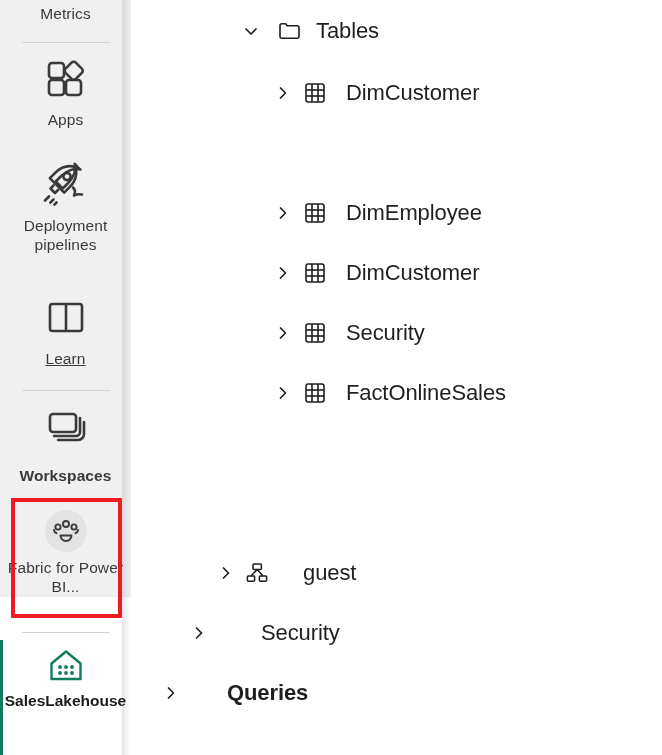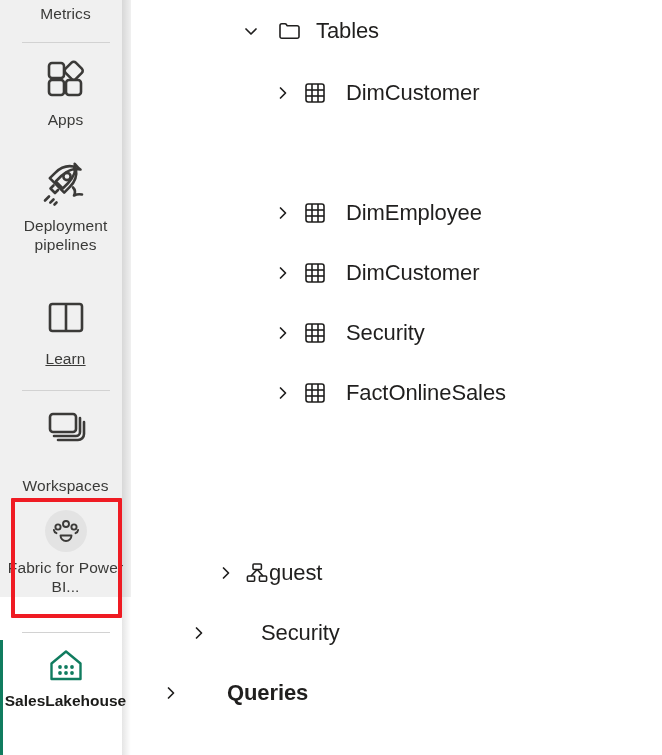--- a/index.html
+++ b/index.html
@@ -167,21 +167,21 @@
     <div class="nav-item" style="top:403px;">
       <span class="nav-icon">
         <svg width="50" height="50" viewBox="0 0 50 50">
           <g fill="none" stroke="#3b3a38" stroke-width="2.6" stroke-linecap="round" stroke-linejoin="round">
             <rect x="9" y="11" width="26" height="18" rx="3"></rect>
             <path d="M13 33h22a4 4 0 0 0 4-4V15"></path>
             <path d="M17 37h20a6 6 0 0 0 6-6V19"></path>
           </g>
         </svg>
       </span>
-      <span class="nav-label" style="margin-top:19px;">Workspaces</span>
+      <span class="nav-label" style="margin-top:9px;font-weight:bold;">Workspaces</span>
     </div>
 
     <div class="nav-item" style="top:510px;">
       <span class="nav-icon-circle">
         <svg width="30" height="30" viewBox="0 0 30 30">
           <g fill="none" stroke="#3b3a38" stroke-width="1.9" stroke-linecap="round" stroke-linejoin="round">
             <circle cx="15" cy="8" r="3"></circle>
             <circle cx="7" cy="11" r="2.6"></circle>
             <circle cx="23" cy="11" r="2.6"></circle>
             <path d="M9.5 19.5a5.5 5.5 0 0 0 11 0z"></path>
@@ -348,21 +348,21 @@
       <span class="row-icon" style="left:113px;">
         <svg width="26" height="26" viewBox="0 0 26 26">
             <g fill="none" stroke="#201f1e" stroke-width="1.55" stroke-linejoin="round">
               <rect x="9" y="4" width="8.4" height="5.4" rx="1"></rect>
               <rect x="3.4" y="16" width="7.2" height="5.2" rx="1"></rect>
               <rect x="15.4" y="16" width="7.2" height="5.2" rx="1"></rect>
               <path d="M13.2 9.4L7 16M13.2 9.4L19 16"></path>
             </g>
           </svg>
       </span>
-      <span class="row-label" style="left:138px;">guest</span>
+      <span class="row-label" style="left:172px;">guest</span>
     </div>
 
     <div class="tree-row" style="top:613px;">
       <span class="chev" style="left:58px;">
         <svg width="18" height="18" viewBox="0 0 18 18">
             <path d="M6.5 4l5 5-5 5" fill="none" stroke="#201f1e" stroke-width="1.7" stroke-linecap="round" stroke-linejoin="round"></path>
           </svg>
       </span>
       <span class="row-label" style="left:130px;">Security</span>
     </div>

